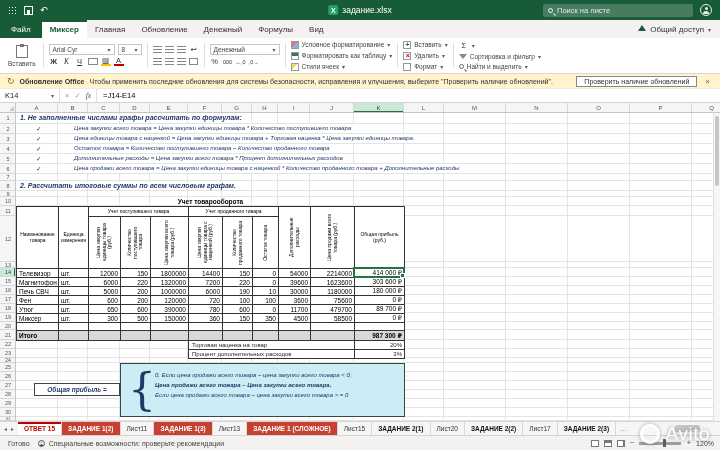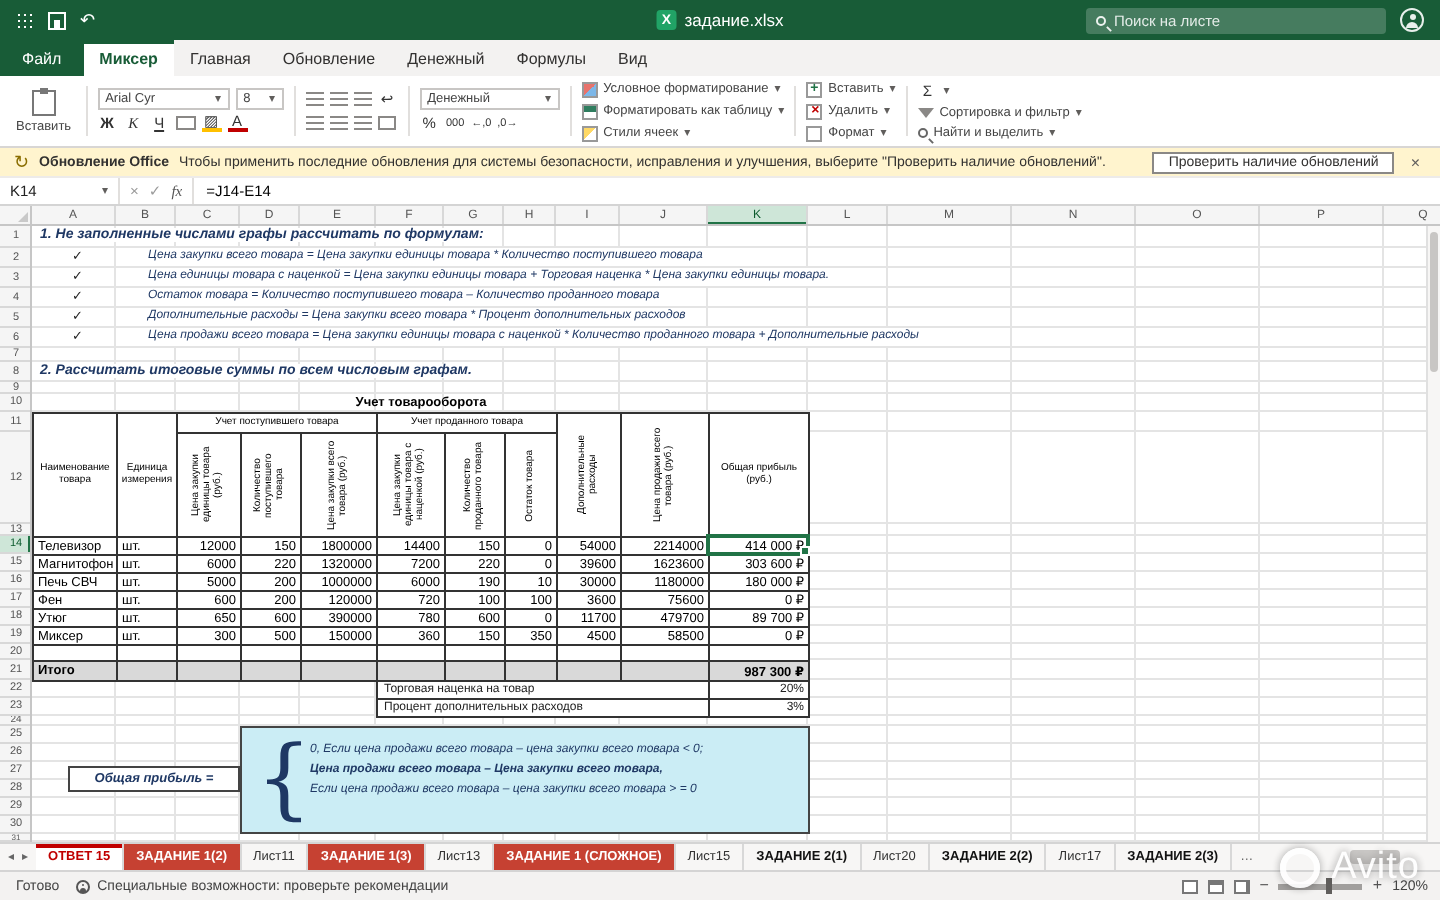--- a/index.html
+++ b/index.html
@@ -176,20 +176,25 @@
 <div class="tabsrow">
   <div class="file-tab">Файл</div>
   <div id="rtabs" style="display:flex;align-items:stretch;">
       <div class="rtab active">Миксер</div>
       <div class="rtab">Главная</div>
       <div class="rtab">Обновление</div>
       <div class="rtab">Денежный</div>
       <div class="rtab">Формулы</div>
       <div class="rtab">Вид</div>
     </div>
+  <div class="share">
+    <span class="shareico"></span>
+    <span>Общий доступ</span>
+    <span class="caret">▾</span>
+  </div>
 </div>
 
 <div class="ribbon">
   <div class="clipgroup">
     <span class="pasteico"></span>
     <span>Вставить</span>
   </div>
   <div class="rdiv"></div>
   <div class="rgroup">
     <div class="rrow">

